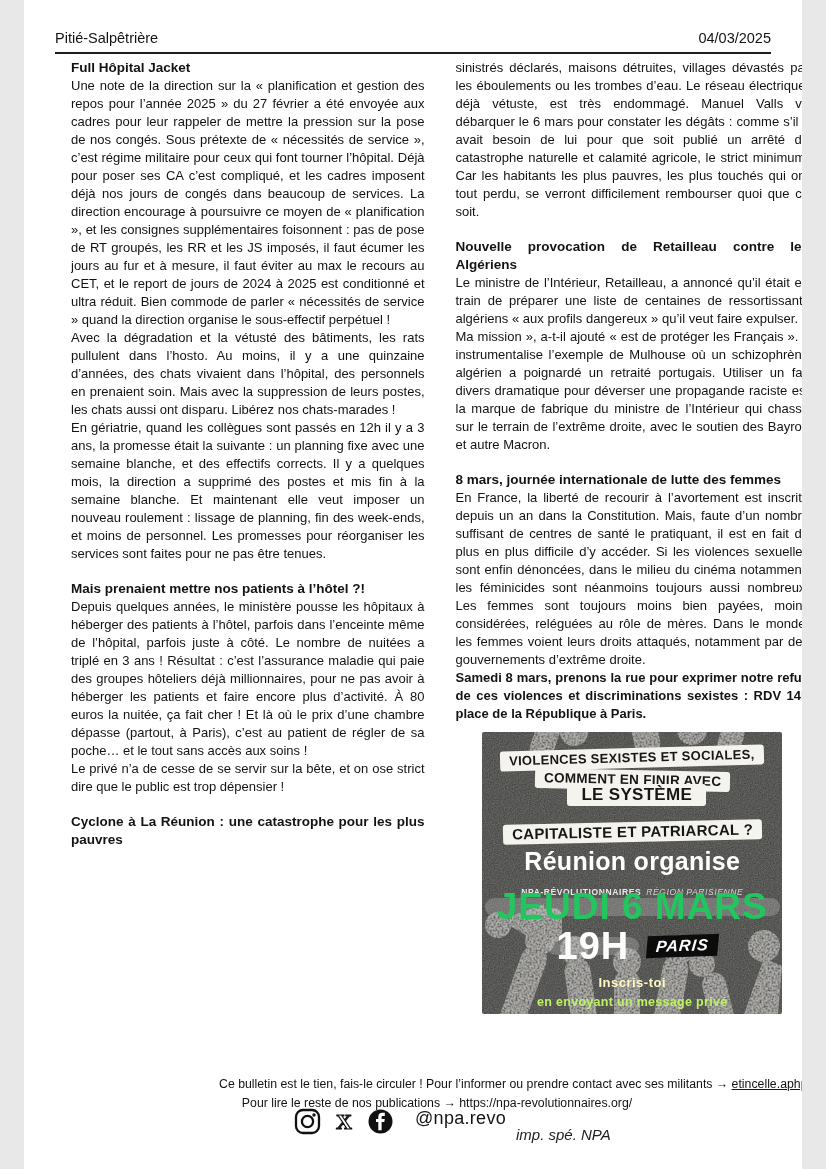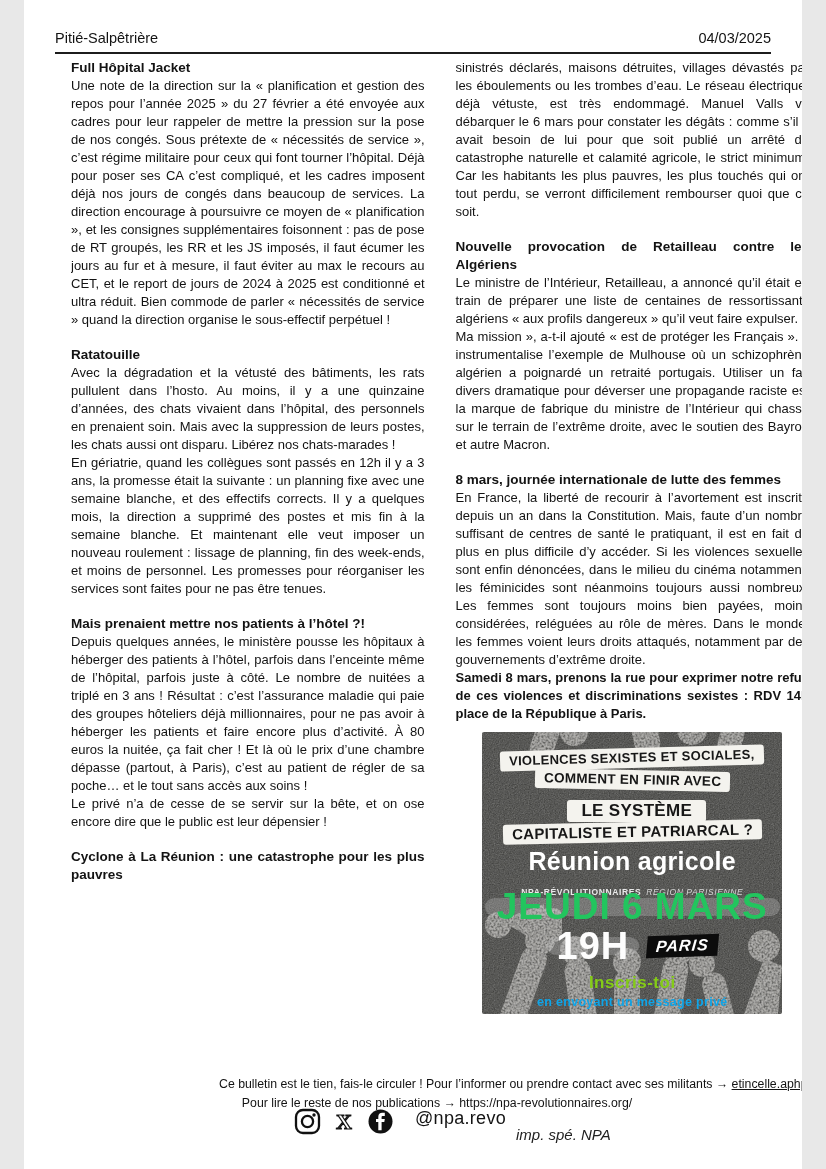--- a/index.html
+++ b/index.html
@@ -18,33 +18,33 @@
   .blk.h{font-weight:700;font-size:13.5px;margin-top:17px;}
   .blk:first-child{margin-top:0;}
   .blk.pb{font-weight:700;}
   
   .poster{position:relative;width:300px;height:282px;margin:9px auto 0 auto;overflow:hidden;border-radius:2px;}
   .poster-art{position:absolute;left:0;top:0;width:100%;height:100%;}
   .pl{position:absolute;left:0;right:0;display:flex;justify-content:center;pointer-events:none;}
   .ribbon{background:#f4f3ee;color:#171717;font-weight:700;padding:1px 9px;border-radius:3px;letter-spacing:.3px;white-space:nowrap;}
   .pb1{top:16px;} .pb1 .ribbon{font-size:13px;transform:rotate(-1.6deg);}
   .pb2{top:38px;} .pb2 .ribbon{font-size:13.5px;transform:rotate(1.2deg);}
-  .pb3{top:68px;padding-left:9px;} .pb3 .ribbon{font-size:17px;padding:2px 14px;}
+  .pb3{top:52px;padding-left:9px;} .pb3 .ribbon{font-size:17px;padding:2px 14px;}
   .pb4{top:90px;} .pb4 .ribbon{font-size:15px;transform:rotate(-1.2deg);}
   .p-title{top:120px;color:#fff;font-weight:700;font-size:25px;letter-spacing:.3px;}
   .p-org{top:151px;color:#e9e9e9;font-size:8.5px;letter-spacing:.6px;}
   .p-org .reg{font-style:italic;font-weight:400;margin-left:5px;color:#d7d7d7;}
   .p-org .npa{font-weight:700;}
   .p-date{top:166px;}
   .p-date span{color:#22c55e;font-weight:700;font-size:37px;letter-spacing:1px;background:rgba(200,200,200,.30);border-radius:12px;padding:0 12px;}
   .p-time{top:203px;align-items:center;gap:8px;}
   .p-time .t19{color:#fdfdfd;font-weight:700;font-size:38px;letter-spacing:1px;background:rgba(200,200,200,.30);border-radius:10px;padding:0 10px;}
   .p-time .city{background:#0c0c0c;color:#fff;font-weight:700;font-style:italic;font-size:16px;padding:2px 9px;transform:skewX(-7deg) rotate(-2deg);letter-spacing:1px;}
-  .p-cta{top:242px;color:#84cc16;font-weight:700;font-size:17px;letter-spacing:.5px;}
-  .p-ctasub{top:261px;color:#0ea5e9;font-weight:700;font-size:12.5px;letter-spacing:.3px;}
+  .p-cta{top:242px;color:#fef9c3;font-weight:700;font-size:13px;letter-spacing:.5px;}
+  .p-ctasub{top:261px;color:#bef264;font-weight:700;font-size:12.5px;letter-spacing:.3px;}
   
   .f-line1{position:absolute;top:1077px;left:0;width:826px;text-align:right;font-size:12.3px;padding-left:26px;}
   .f-line1 .email{text-decoration:underline;}
   .f-line2{position:absolute;top:1096px;left:0;width:826px;text-align:center;font-size:12.3px;}
   .f-social{position:absolute;top:1108px;left:270px;display:flex;align-items:center;gap:11px;}
   .f-handle{font-size:18px;letter-spacing:.3px;margin-left:10px;position:relative;top:-3px;}
   .imprint{position:absolute;top:1126px;left:492px;font-size:15px;font-style:italic;color:#222;}
   svg{display:block;}
 </style>
 </head>
@@ -55,26 +55,25 @@
   <div class="hdr">
     <span>Pitié-Salpêtrière</span>
     <span>04/03/2025</span>
   </div>
   <div class="hdr-rule"></div>
 
   <div class="content">
     <div class="col">
         <div class="blk h">Full Hôpital Jacket</div>
         <div class="blk p">Une note de la direction sur la « planification et gestion des repos pour l’année 2025 » du 27 février a été envoyée aux cadres pour leur rappeler de mettre la pression sur la pose de nos congés. Sous prétexte de « nécessités de service », c’est régime militaire pour ceux qui font tourner l’hôpital. Déjà pour poser ses CA c’est compliqué, et les cadres imposent déjà nos jours de congés dans beaucoup de services. La direction encourage à poursuivre ce moyen de « planification », et les consignes supplémentaires foisonnent : pas de pose de RT groupés, les RR et les JS imposés, il faut écumer les jours au fur et à mesure, il faut éviter au max le recours au CET, et le report de jours de 2024 à 2025 est conditionné et ultra réduit. Bien commode de parler « nécessités de service » quand la direction organise le sous-effectif perpétuel !</div>
-        <div class="blk h">Ratatouille</div>
         <div class="blk p">Avec la dégradation et la vétusté des bâtiments, les rats pullulent dans l’hosto. Au moins, il y a une quinzaine d’années, des chats vivaient dans l’hôpital, des personnels en prenaient soin. Mais avec la suppression de leurs postes, les chats aussi ont disparu. Libérez nos chats-marades !</div>
         <div class="blk p">En gériatrie, quand les collègues sont passés en 12h il y a 3 ans, la promesse était la suivante : un planning fixe avec une semaine blanche, et des effectifs corrects. Il y a quelques mois, la direction a supprimé des postes et mis fin à la semaine blanche. Et maintenant elle veut imposer un nouveau roulement : lissage de planning, fin des week-ends, et moins de personnel. Les promesses pour réorganiser les services sont faites pour ne pas être tenues.</div>
         <div class="blk h">Mais prenaient mettre nos patients à l’hôtel ?!</div>
         <div class="blk p">Depuis quelques années, le ministère pousse les hôpitaux à héberger des patients à l’hôtel, parfois dans l’enceinte même de l’hôpital, parfois juste à côté. Le nombre de nuitées a triplé en 3 ans ! Résultat : c’est l’assurance maladie qui paie des groupes hôteliers déjà millionnaires, pour ne pas avoir à héberger les patients et faire encore plus d’activité. À 80 euros la nuitée, ça fait cher ! Et là où le prix d’une chambre dépasse (partout, à Paris), c’est au patient de régler de sa poche… et le tout sans accès aux soins !</div>
-        <div class="blk p">Le privé n’a de cesse de se servir sur la bête, et on ose encore dire que le public est leur dépensier !</div>
+        <div class="blk p">Le privé n’a de cesse de se servir sur la bête, et on ose strict dire que le public est trop dépensier !</div>
         <div class="blk h">Cyclone à La Réunion : une catastrophe pour les plus pauvres</div>
       </div>
     <div class="col">
 
     <div class="blk p">sinistrés déclarés, maisons détruites, villages dévastés par les éboulements ou les trombes d’eau. Le réseau électrique, déjà vétuste, est très endommagé. Manuel Valls va débarquer le 6 mars pour constater les dégâts : comme s’il y avait besoin de lui pour que soit publié un arrêté de catastrophe naturelle et calamité agricole, le strict minimum. Car les habitants les plus pauvres, les plus touchés qui ont tout perdu, se verront difficilement rembourser quoi que ce soit.</div>
         <div class="blk h">Nouvelle provocation de Retailleau contre les Algériens</div>
         <div class="blk p">Le ministre de l’Intérieur, Retailleau, a annoncé qu’il était en train de préparer une liste de centaines de ressortissants algériens « aux profils dangereux » qu’il veut faire expulser. « Ma mission », a-t-il ajouté « est de protéger les Français ». Il instrumentalise l’exemple de Mulhouse où un schizophrène algérien a poignardé un retraité portugais. Utiliser un fait divers dramatique pour déverser une propagande raciste est la marque de fabrique du ministre de l’Intérieur qui chasse sur le terrain de l’extrême droite, avec le soutien des Bayrou et autre Macron.</div>
         <div class="blk h">8 mars, journée internationale de lutte des femmes</div>
         <div class="blk p">En France, la liberté de recourir à l’avortement est inscrite depuis un an dans la Constitution. Mais, faute d’un nombre suffisant de centres de santé le pratiquant, il est en fait de plus en plus difficile d’y accéder. Si les violences sexuelles sont enfin dénoncées, dans le milieu du cinéma notamment, les féminicides sont néanmoins toujours aussi nombreux. Les femmes sont toujours moins bien payées, moins considérées, reléguées au rôle de mères. Dans le monde, les femmes voient leurs droits attaqués, notamment par des gouvernements d’extrême droite.</div>
         <div class="blk p pb">Samedi 8 mars, prenons la rue pour exprimer notre refus de ces violences et discriminations sexistes : RDV 14h place de la République à Paris.</div>
@@ -128,21 +127,21 @@
           </div>
     <div class="pl pb2">
             <span class="ribbon">COMMENT EN FINIR AVEC</span>
           </div>
     <div class="pl pb3">
             <span class="ribbon">LE SYSTÈME</span>
           </div>
     <div class="pl pb4">
             <span class="ribbon">CAPITALISTE ET PATRIARCAL ?</span>
           </div>
-    <div class="pl p-title">Réunion agricole</div>
+    <div class="pl p-title">Réunion organise</div>
     <div class="pl p-org">
       <span class="npa">NPA-RÉVOLUTIONNAIRES</span>
       <span class="reg">RÉGION PARISIENNE</span>
     </div>
     <div class="pl p-date">
             <span>JEUDI 6 MARS</span>
           </div>
     <div class="pl p-time">
       <span class="t19">19H</span>
       <span class="city">PARIS</span>

